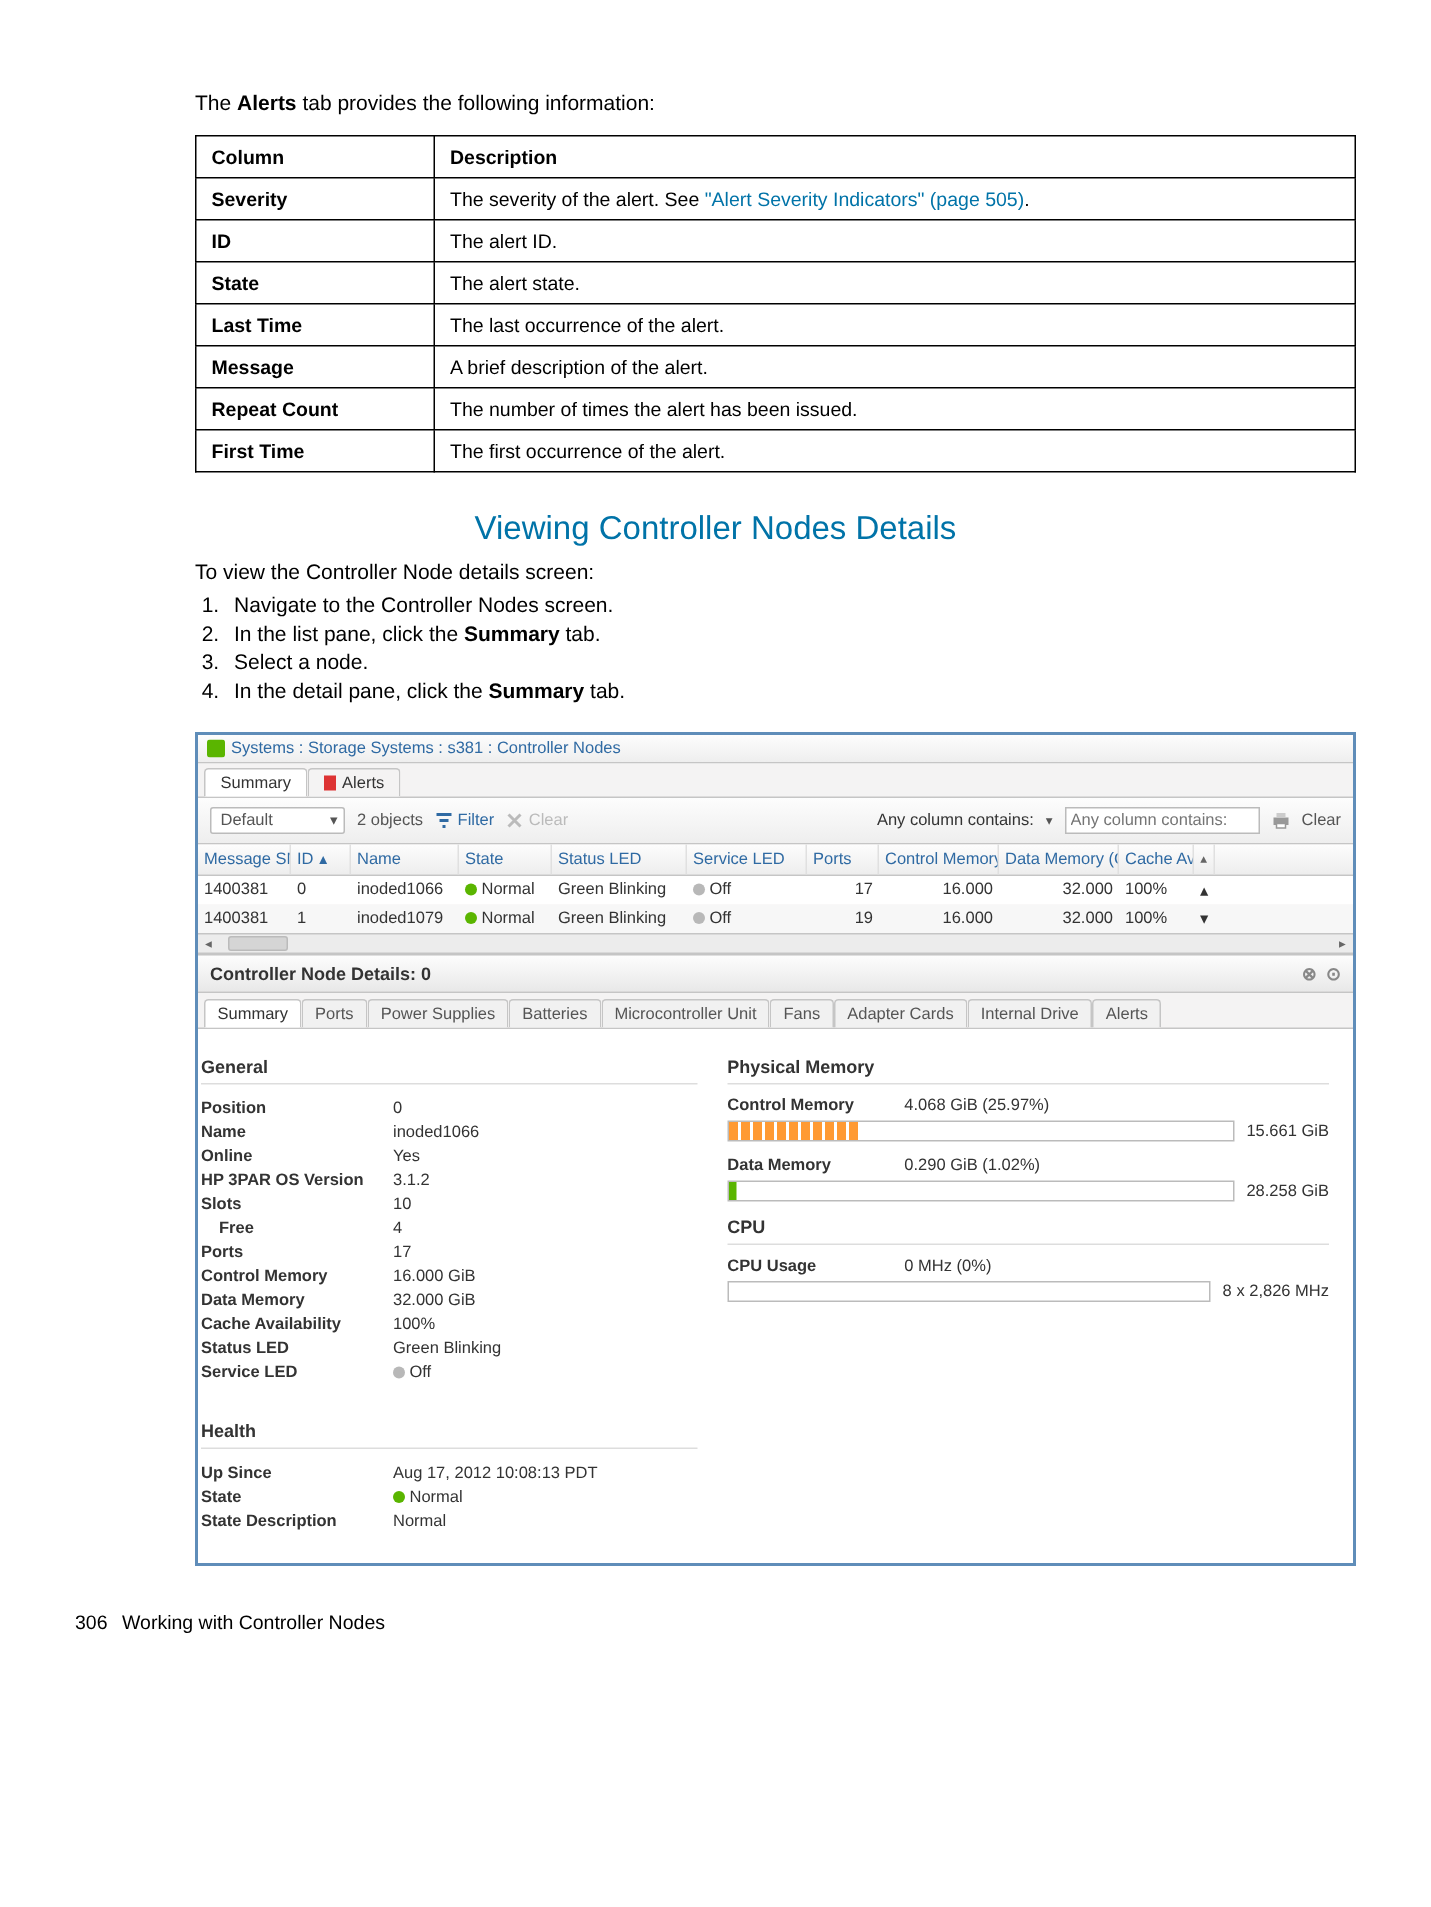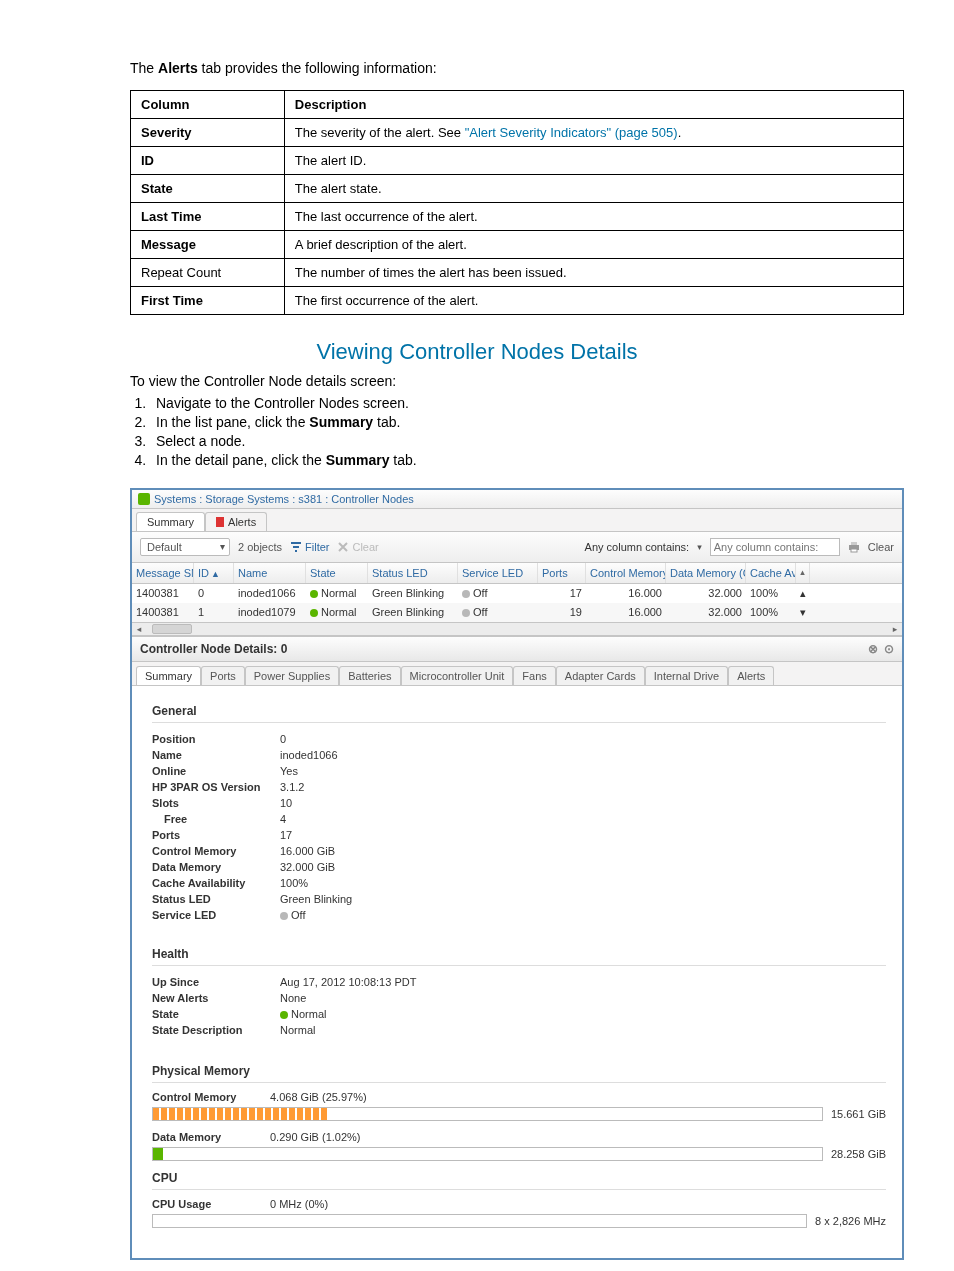--- a/index.html
+++ b/index.html
@@ -44,21 +44,21 @@
   .scroll-row { display:flex; align-items:center; background:#ececec; border-top:1px solid #c5c5c5; border-bottom:1px solid #c5c5c5; height:14px; }
   .scroll-row .arrow { width:14px; text-align:center; color:#666; font-size:9px; }
   .scroll-row .thumb { width:40px; height:10px; background:#d5d5d5; border:1px solid #bbb; border-radius:2px; margin-left:6px; }
   .scroll-row .track { flex:1; }
   .vs-track { display:flex; flex-direction:column; align-items:center; justify-content:space-between; font-size:9px; color:#666; }
   .detail-hdr { display:flex; align-items:center; justify-content:space-between; background:linear-gradient(#fdfdfd,#e8e8e8); border-top:1px solid #c5c5c5; border-bottom:1px solid #c5c5c5; padding:5px 8px; font-weight:bold; color:#333; font-size:12px; }
   .detail-hdr .collapse-icons { display:flex; gap:6px; color:#888; font-size:12px; }
   .detail-tabs { display:flex; gap:0; padding:4px 4px 0 4px; border-bottom:1px solid #c5c5c5; flex-wrap:nowrap; background:#f4f3f3; }
   .detail-tab { padding:3px 8px; font-size:11px; border:1px solid #c5c5c5; border-bottom:none; background:#f1f1f1; border-radius:3px 3px 0 0; color:#555; white-space:nowrap; }
   .detail-tab.active { background:#fff; color:#333; }
-  .detail-body { background:#fff; padding:12px 16px 20px 20px; display:flex; gap:20px;flex-direction:column; }
+  .detail-body { background:#fff; padding:12px 16px 20px 2px; display:flex; gap:20px; }
   .col-left { flex:0 0 44%; }
   .col-right { flex:1; }
   .group-title { font-weight:bold; font-size:12px; color:#333; border-bottom:1px solid #ddd; padding-bottom:4px; margin-bottom:8px; margin-top:6px; }
   .kv { display:flex; gap:8px; font-size:11px; padding:2px 0; }
   .kv .k { width:120px; font-weight:bold; color:#333; }
   .kv .k.indent { padding-left:12px; }
   .kv .v { color:#333; }
   .bar-wrap { display:flex; align-items:center; gap:8px; margin:4px 0 10px 0; }
   .bar { flex:1; height:14px; border:1px solid #bbb; background:#fff; position:relative; }
   .bar .fill { position:absolute; left:0; top:0; bottom:0; background:repeating-linear-gradient(90deg,#ff9a33 0 6px,#fff 6px 8px); }
@@ -98,21 +98,21 @@
       </tr>
       <tr>
         <td style="font-weight: bold;">Last Time</td>
         <td>The last occurrence of the alert.</td>
       </tr>
       <tr>
         <td style="font-weight: bold;">Message</td>
         <td>A brief description of the alert.</td>
       </tr>
       <tr>
-        <td style="font-weight: normal;">Repeat Count</td>
+        <td style="font-weight: bold;">Repeat Count</td>
         <td>The number of times the alert has been issued.</td>
       </tr>
       <tr>
         <td style="font-weight: bold;">First Time</td>
         <td>The first occurrence of the alert.</td>
       </tr>
     </tbody>
 </table>
 
 <h2 class="section-heading">Viewing Controller Nodes Details</h2>
@@ -294,24 +294,20 @@
           <div class="k">Service LED</div>
           <div class="v"><span class="dot gray"></span><span>Off</span></div>
         </div>
 
       <div class="group-title" style="margin-top:24px">Health</div>
       <div class="kv">
           <div class="k">Up Since</div>
           <div class="v">Aug 17, 2012 10:08:13 PDT</div>
         </div>
       <div class="kv">
-          <div class="k">New Alerts</div>
-          <div class="v">None</div>
-        </div>
-      <div class="kv">
           <div class="k">State</div>
           <div class="v"><span class="dot green"></span><span>Normal</span></div>
         </div>
       <div class="kv">
           <div class="k">State Description</div>
           <div class="v">Normal</div>
         </div>
     </div>
 
     <div class="col-right">

